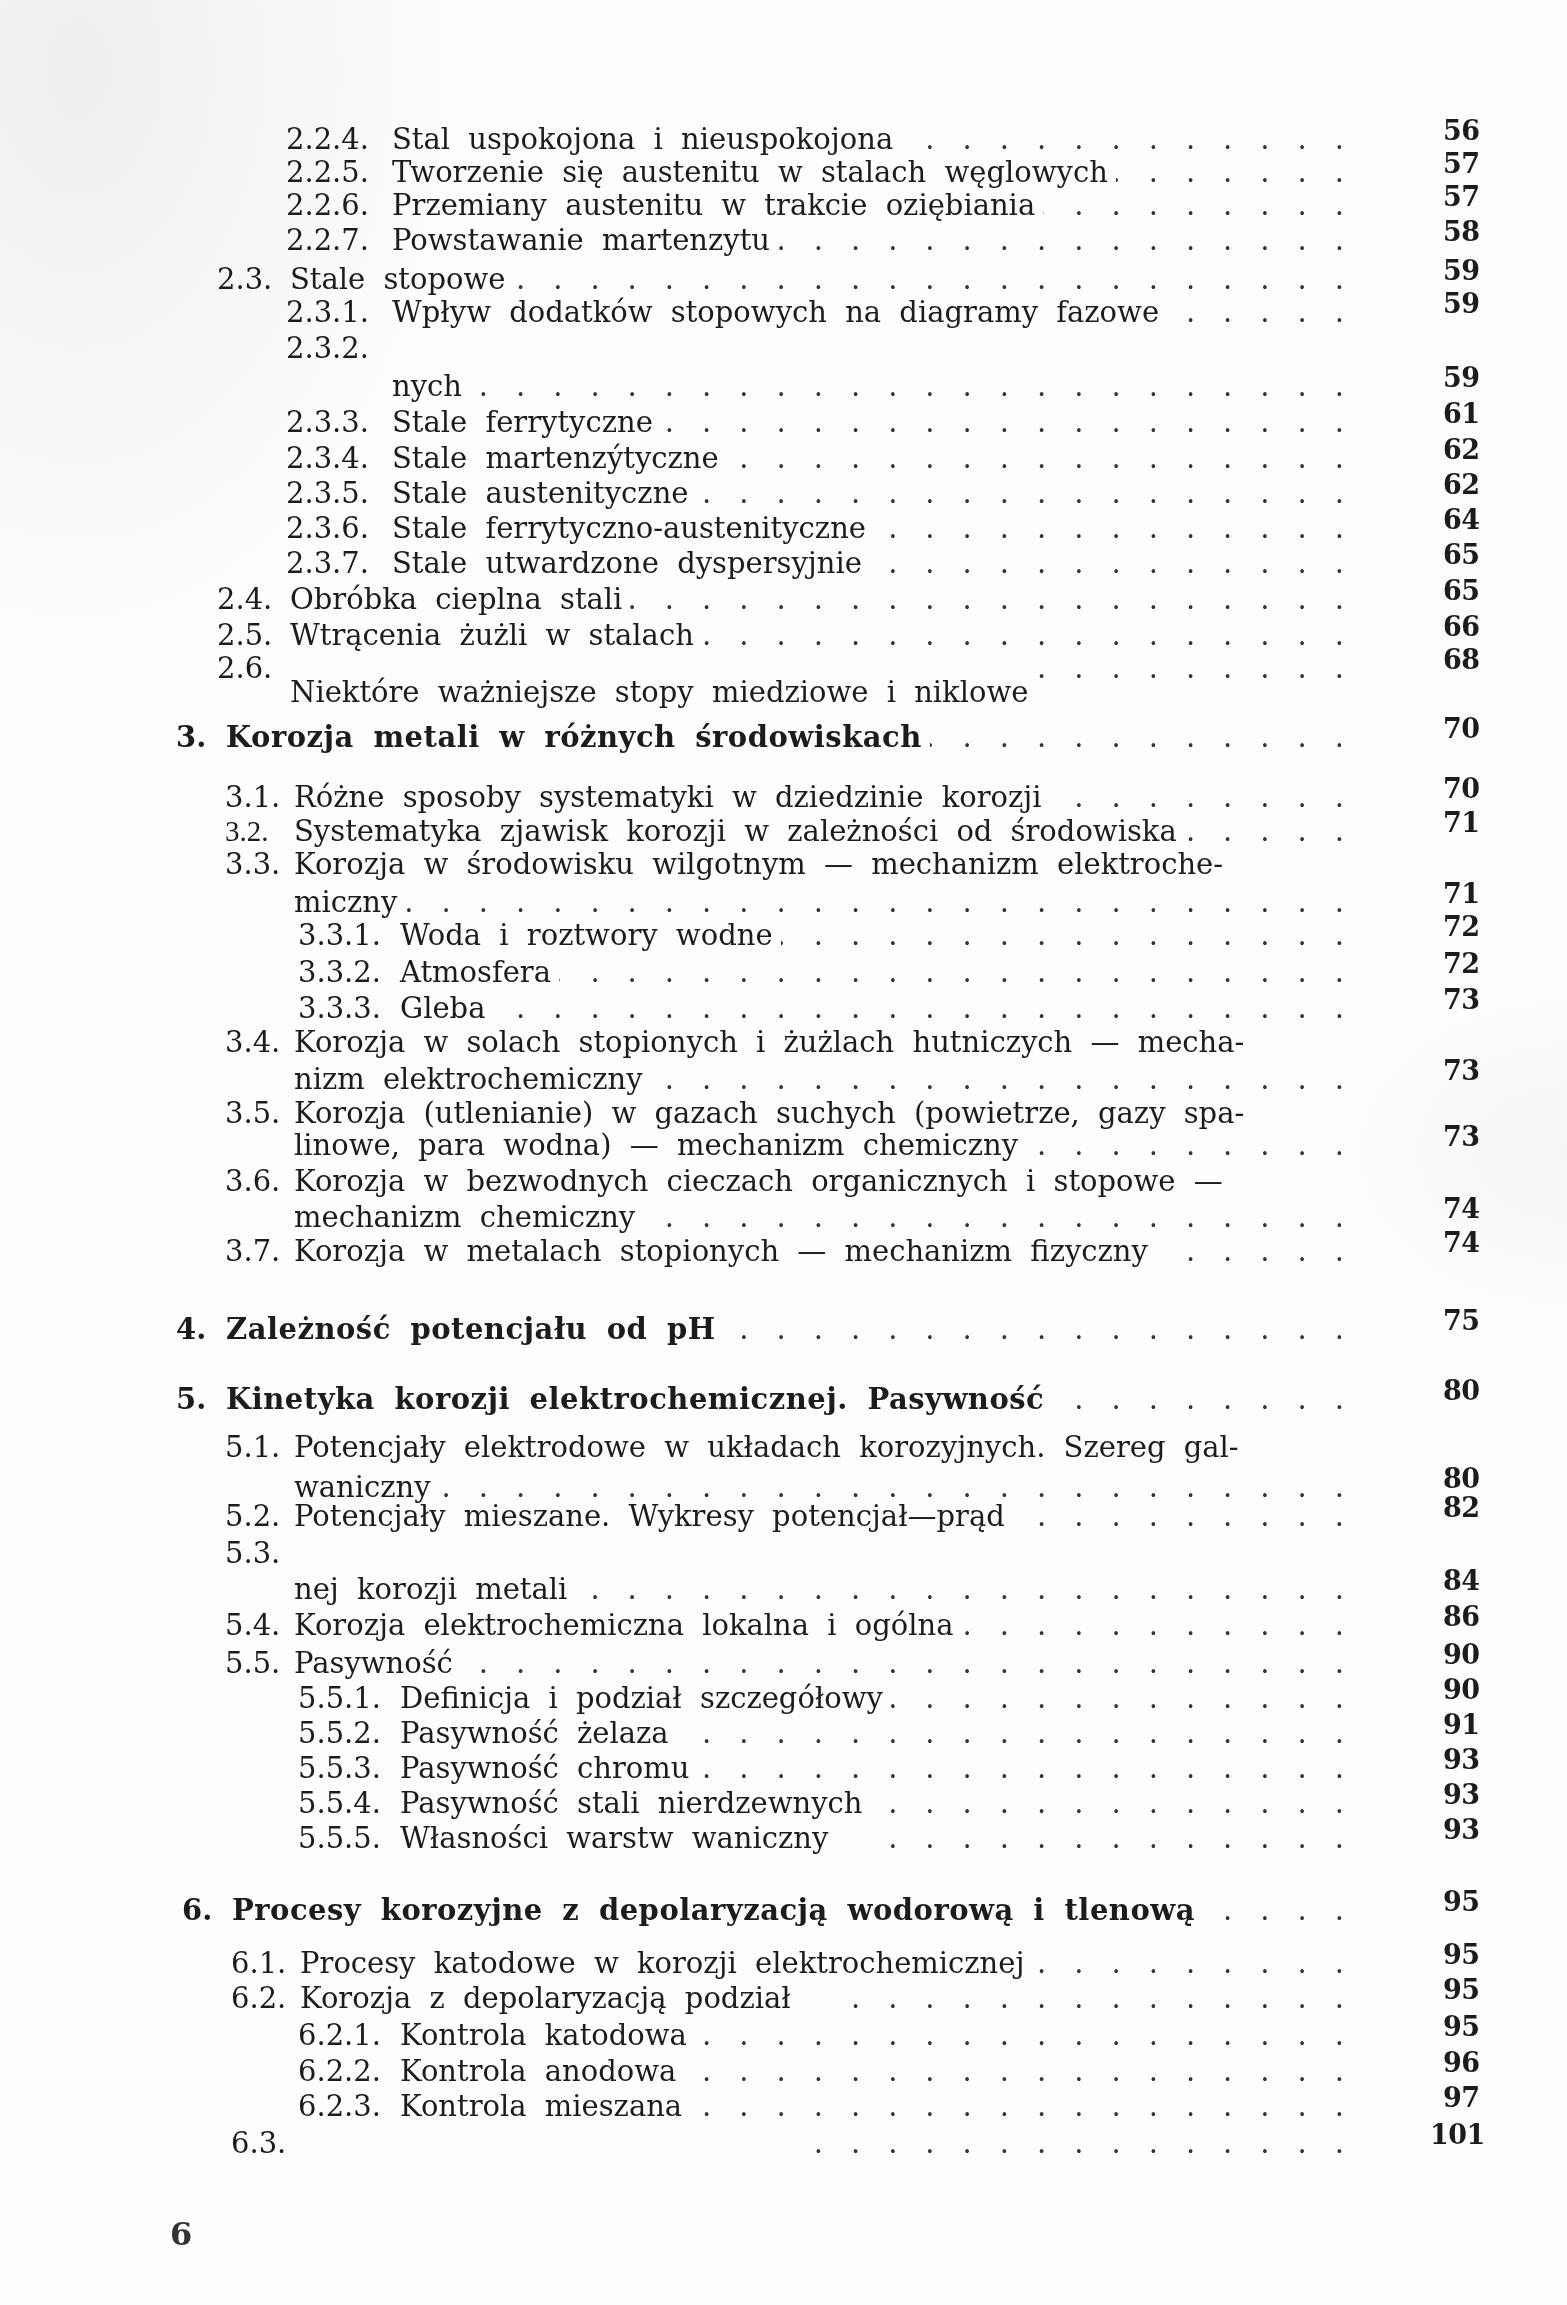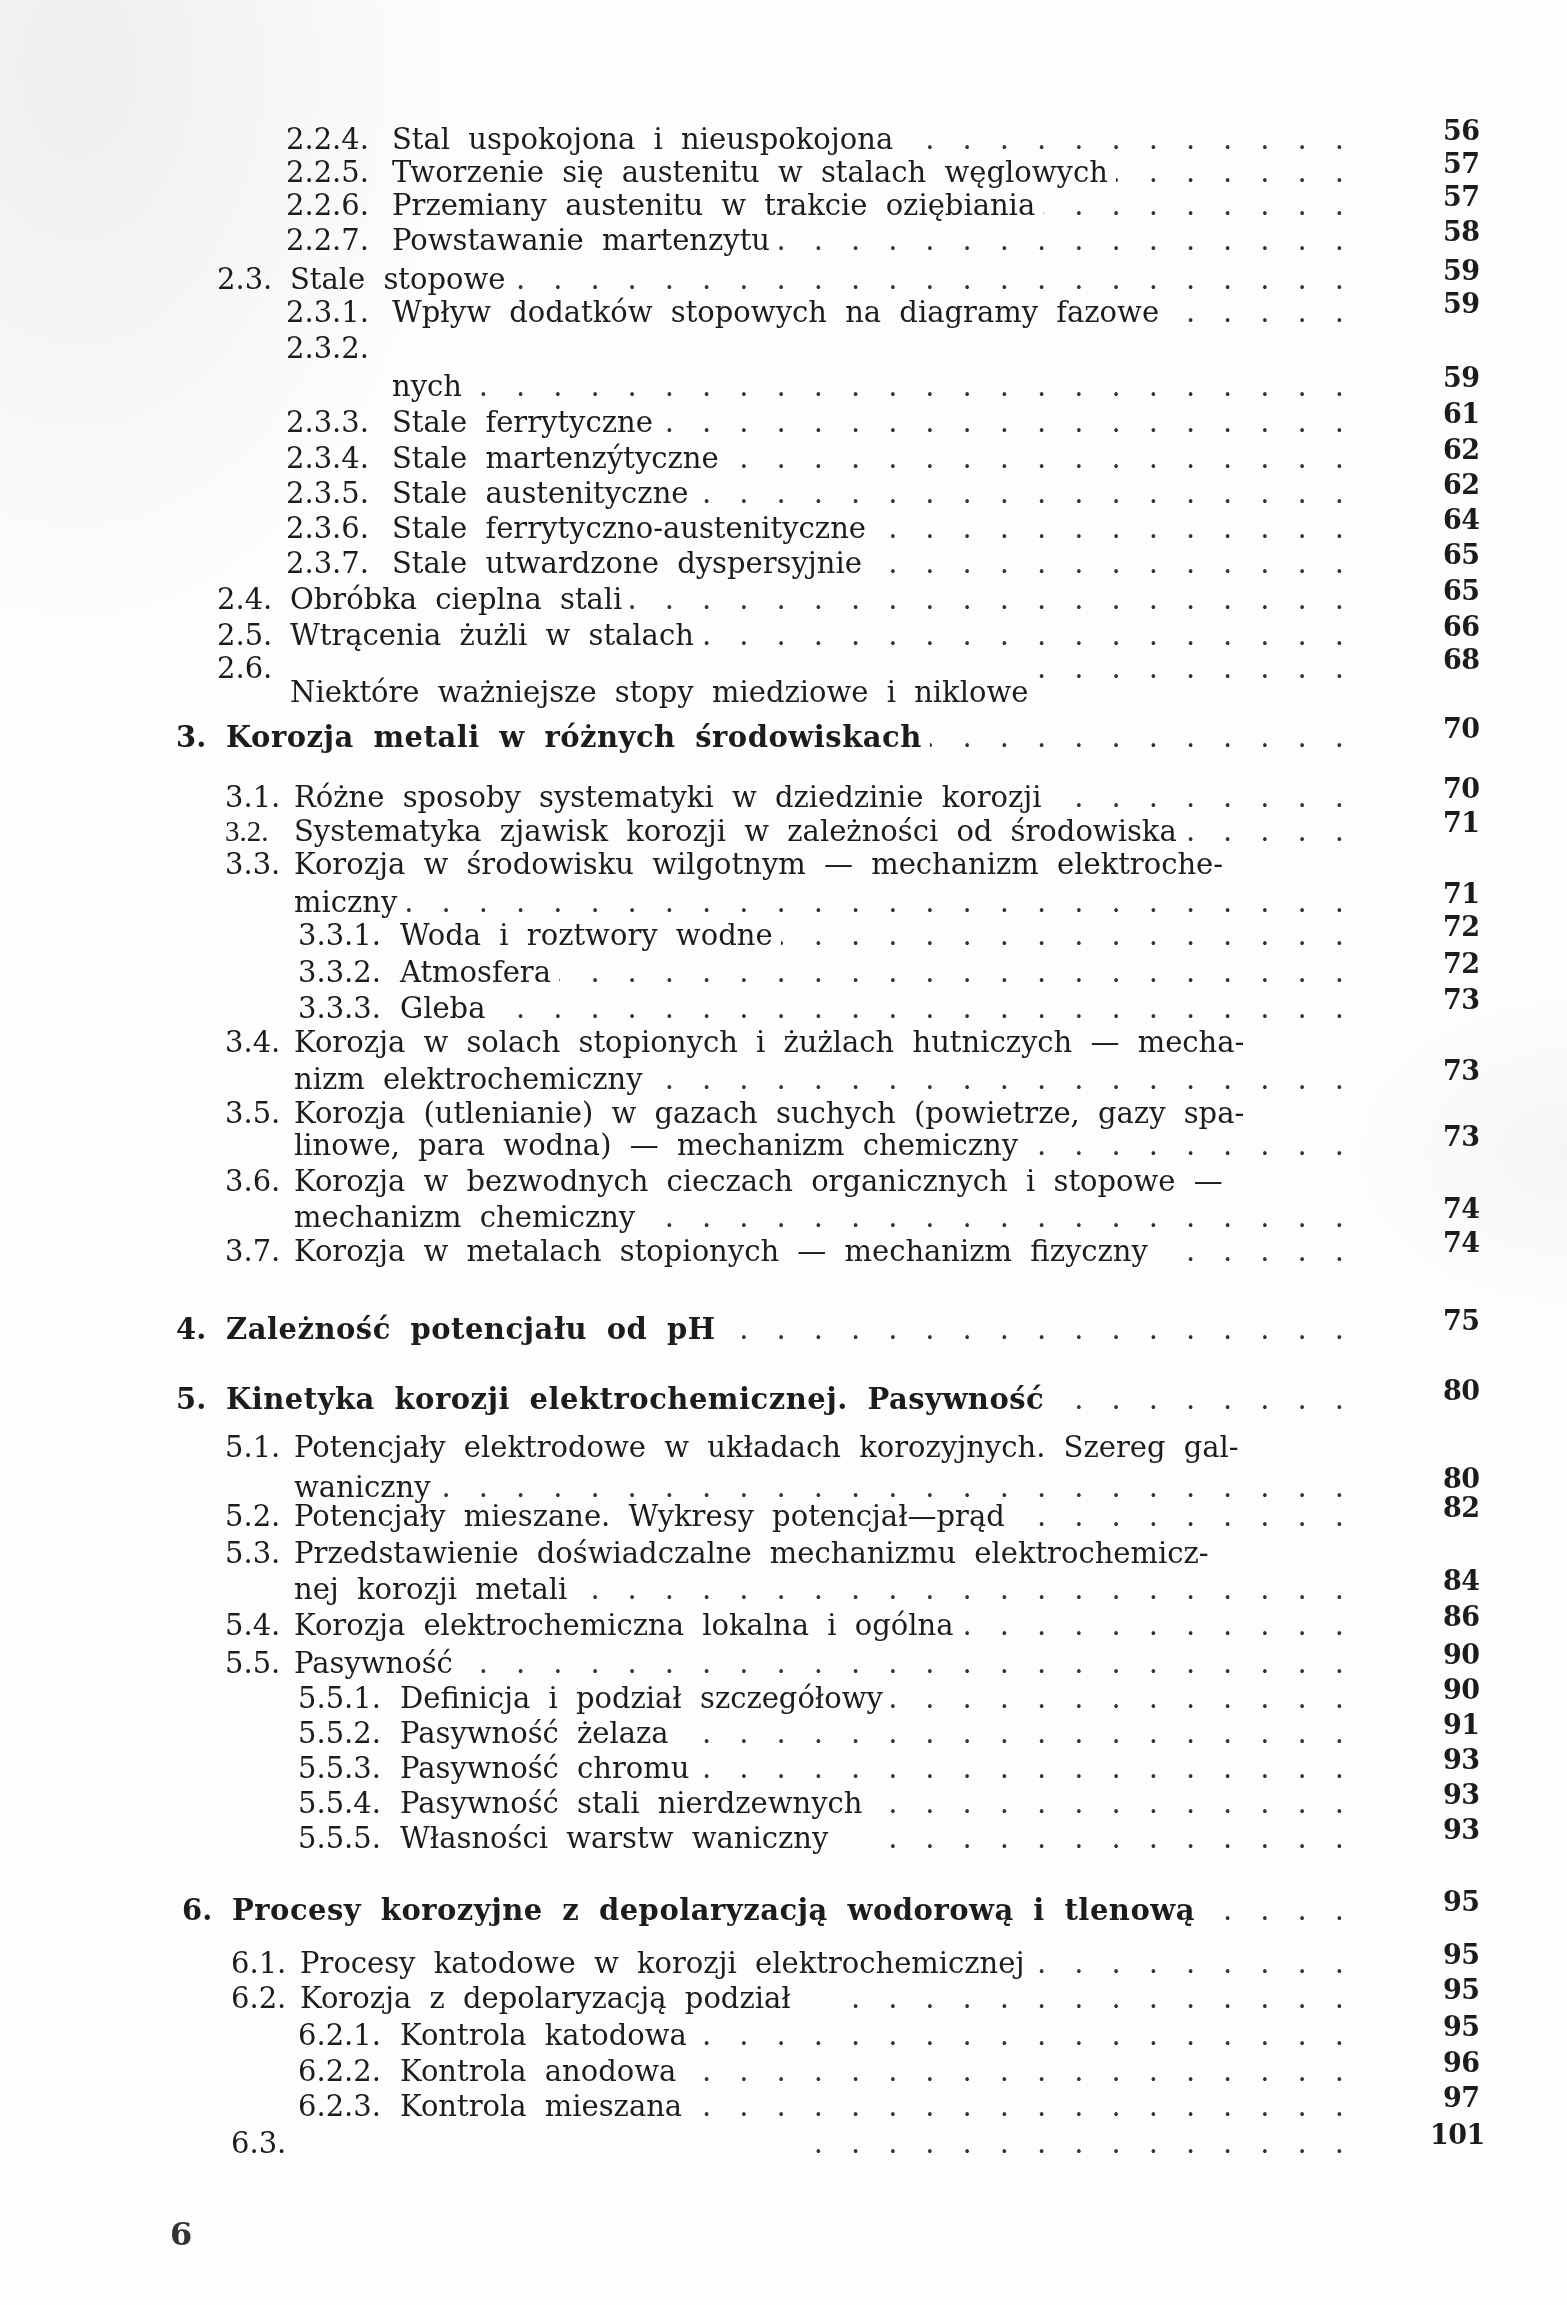--- a/index.html
+++ b/index.html
@@ -260,21 +260,20 @@
       <span class="page">80</span>
     </div>
     <div class="toc-line" style="top: 1498px;">
       <span class="num" style="left: 225px;">5.2.</span>
       <span class="title word-spaced" style="left: 294px;">Potencjały mieszane. Wykresy potencjał—prąd</span>
       <span class="dots" style="left: 1013px; right: auto; width: 359px; letter-spacing: 28px;">..........</span>
       <span class="page">82</span>
     </div>
     <div class="toc-line" style="top: 1535px;">
       <span class="num" style="left: 225px;">5.3.</span>
-      <span class="title word-spaced" style="left: 294px;">Przedstawienie doświadczalne mechanizmu elektrochemicz-</span>
     </div>
     <div class="toc-line" style="top: 1571px;">
       <span class="title word-spaced" style="left: 294px;">nej korozji metali</span>
       <span class="dots" style="left: 575px; right: auto; width: 797px; letter-spacing: 28px;">......................</span>
       <span class="page">84</span>
     </div>
     <div class="toc-line" style="top: 1607px;">
       <span class="num" style="left: 225px;">5.4.</span>
       <span class="title word-spaced" style="left: 294px;">Korozja elektrochemiczna lokalna i ogólna</span>
       <span class="dots" style="left: 961px; right: auto; width: 411px; letter-spacing: 28px;">............</span>

